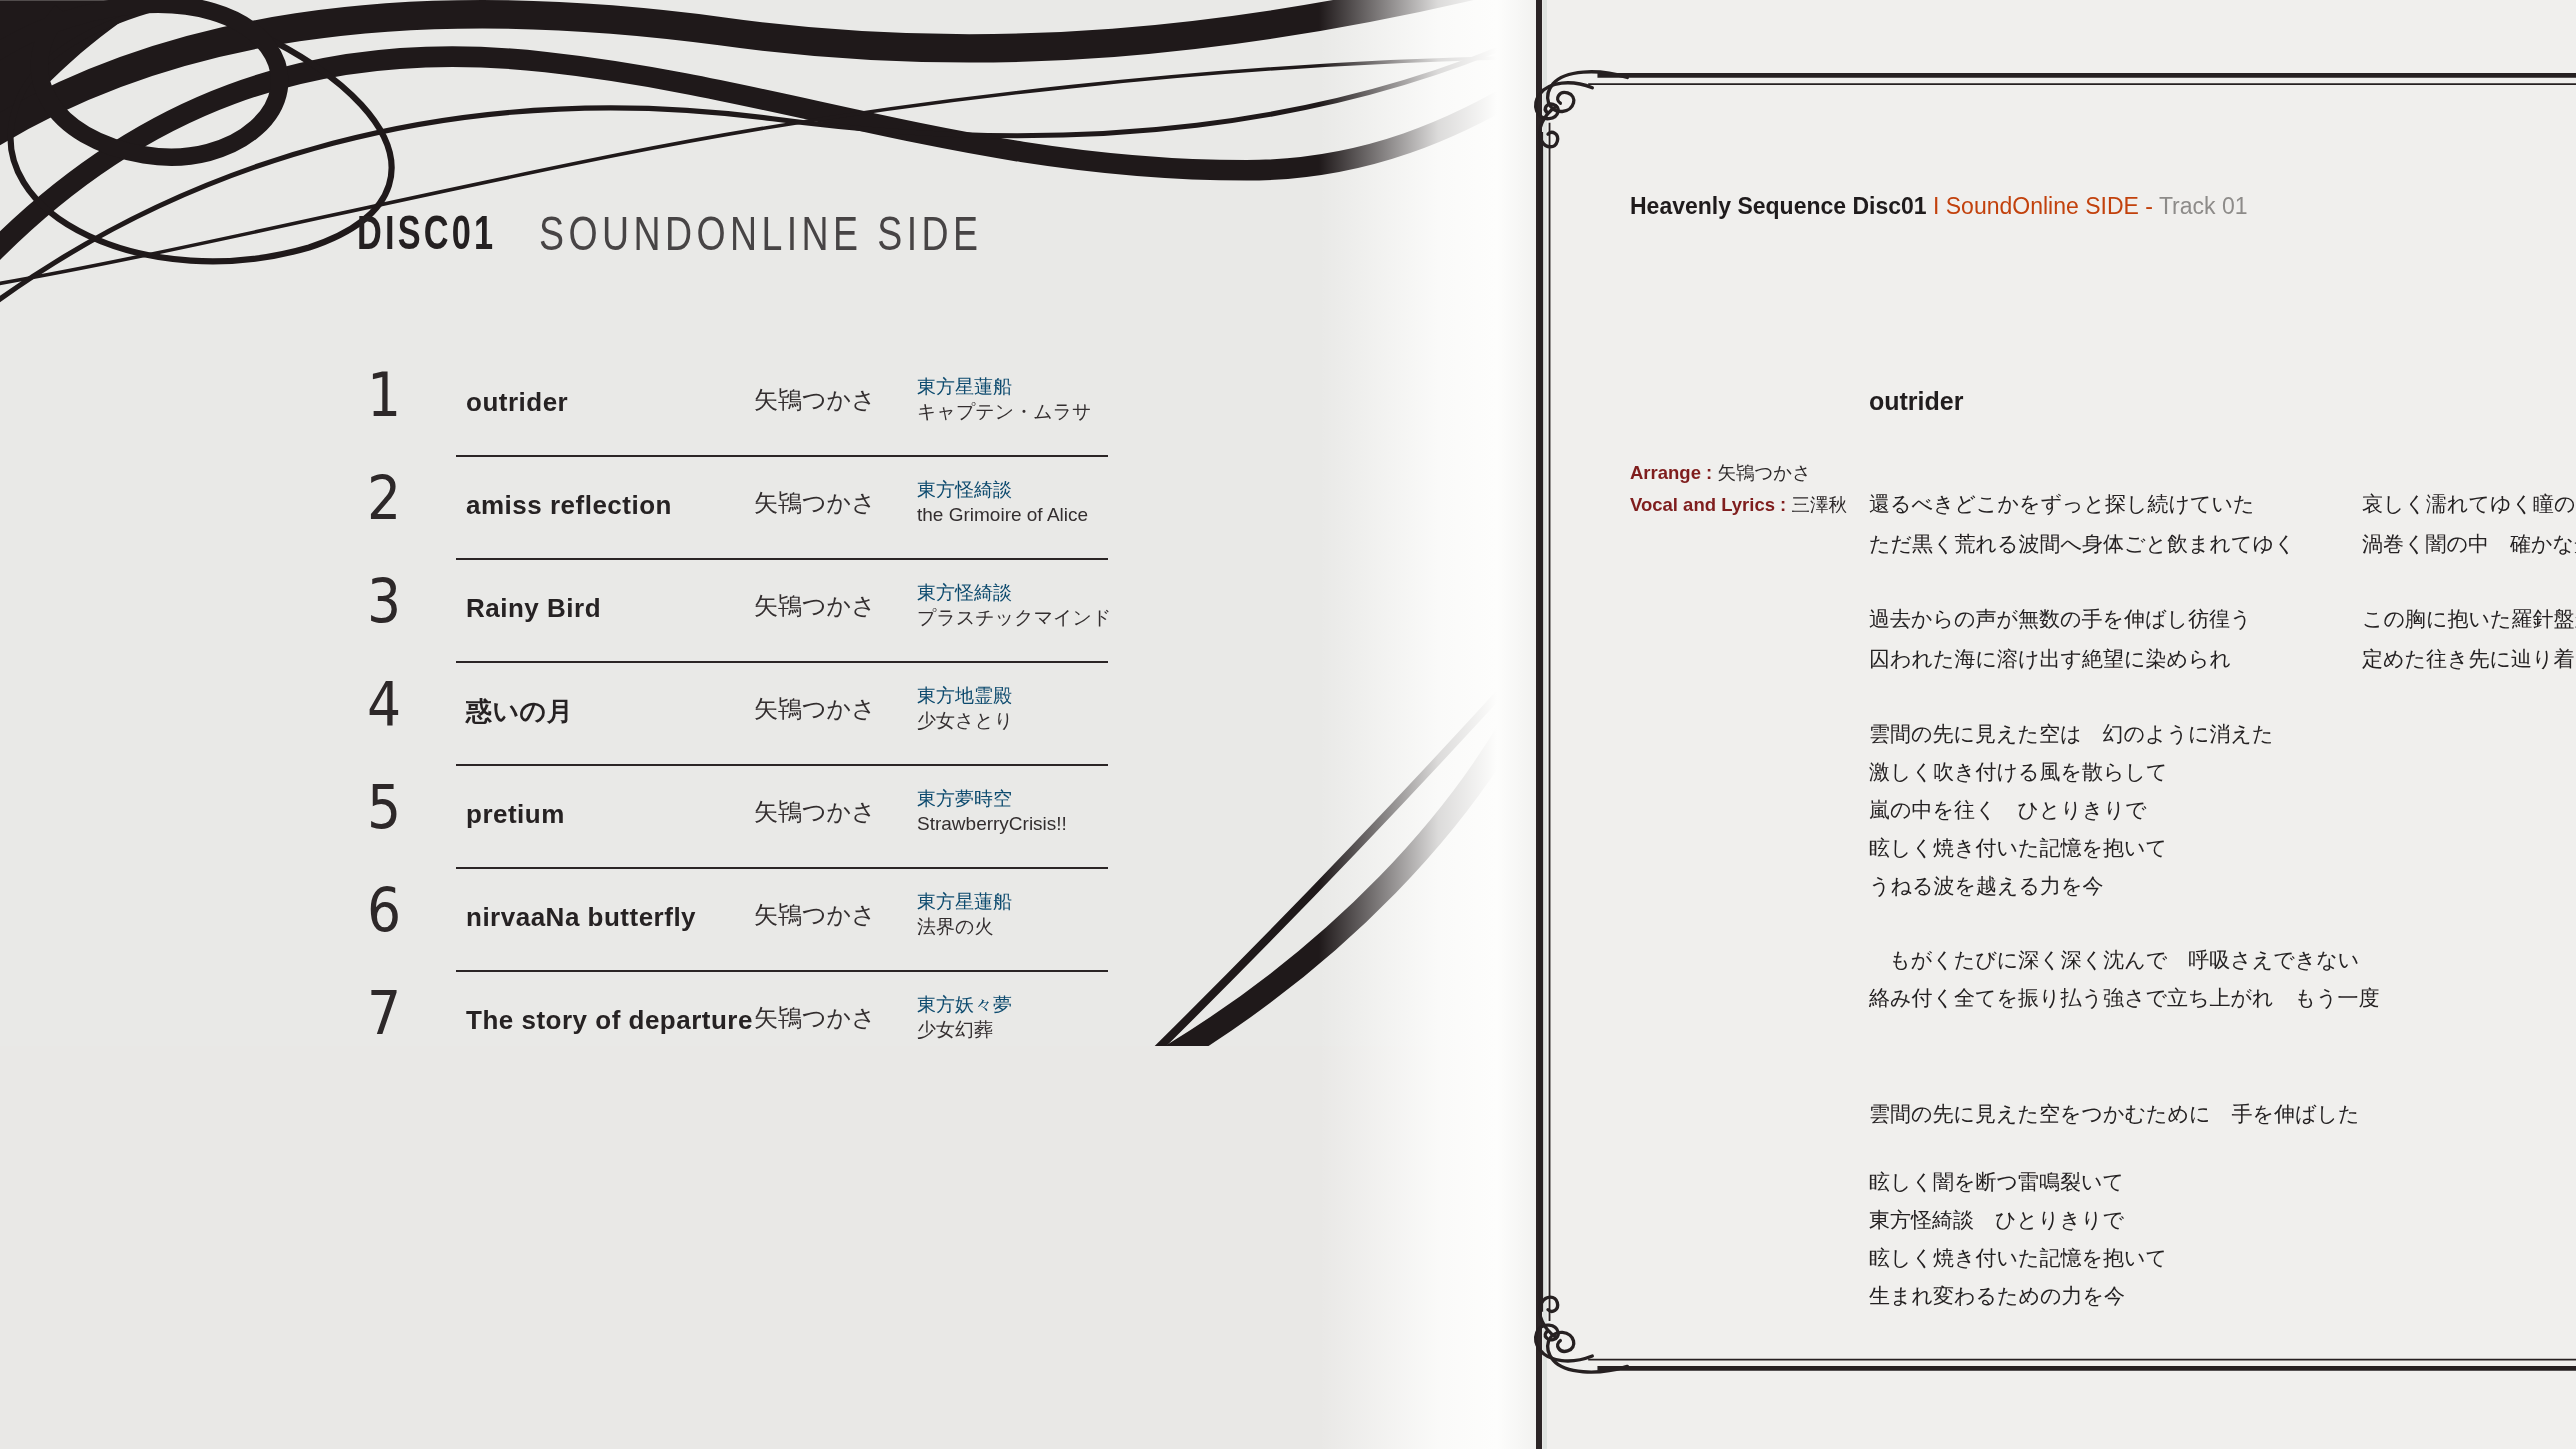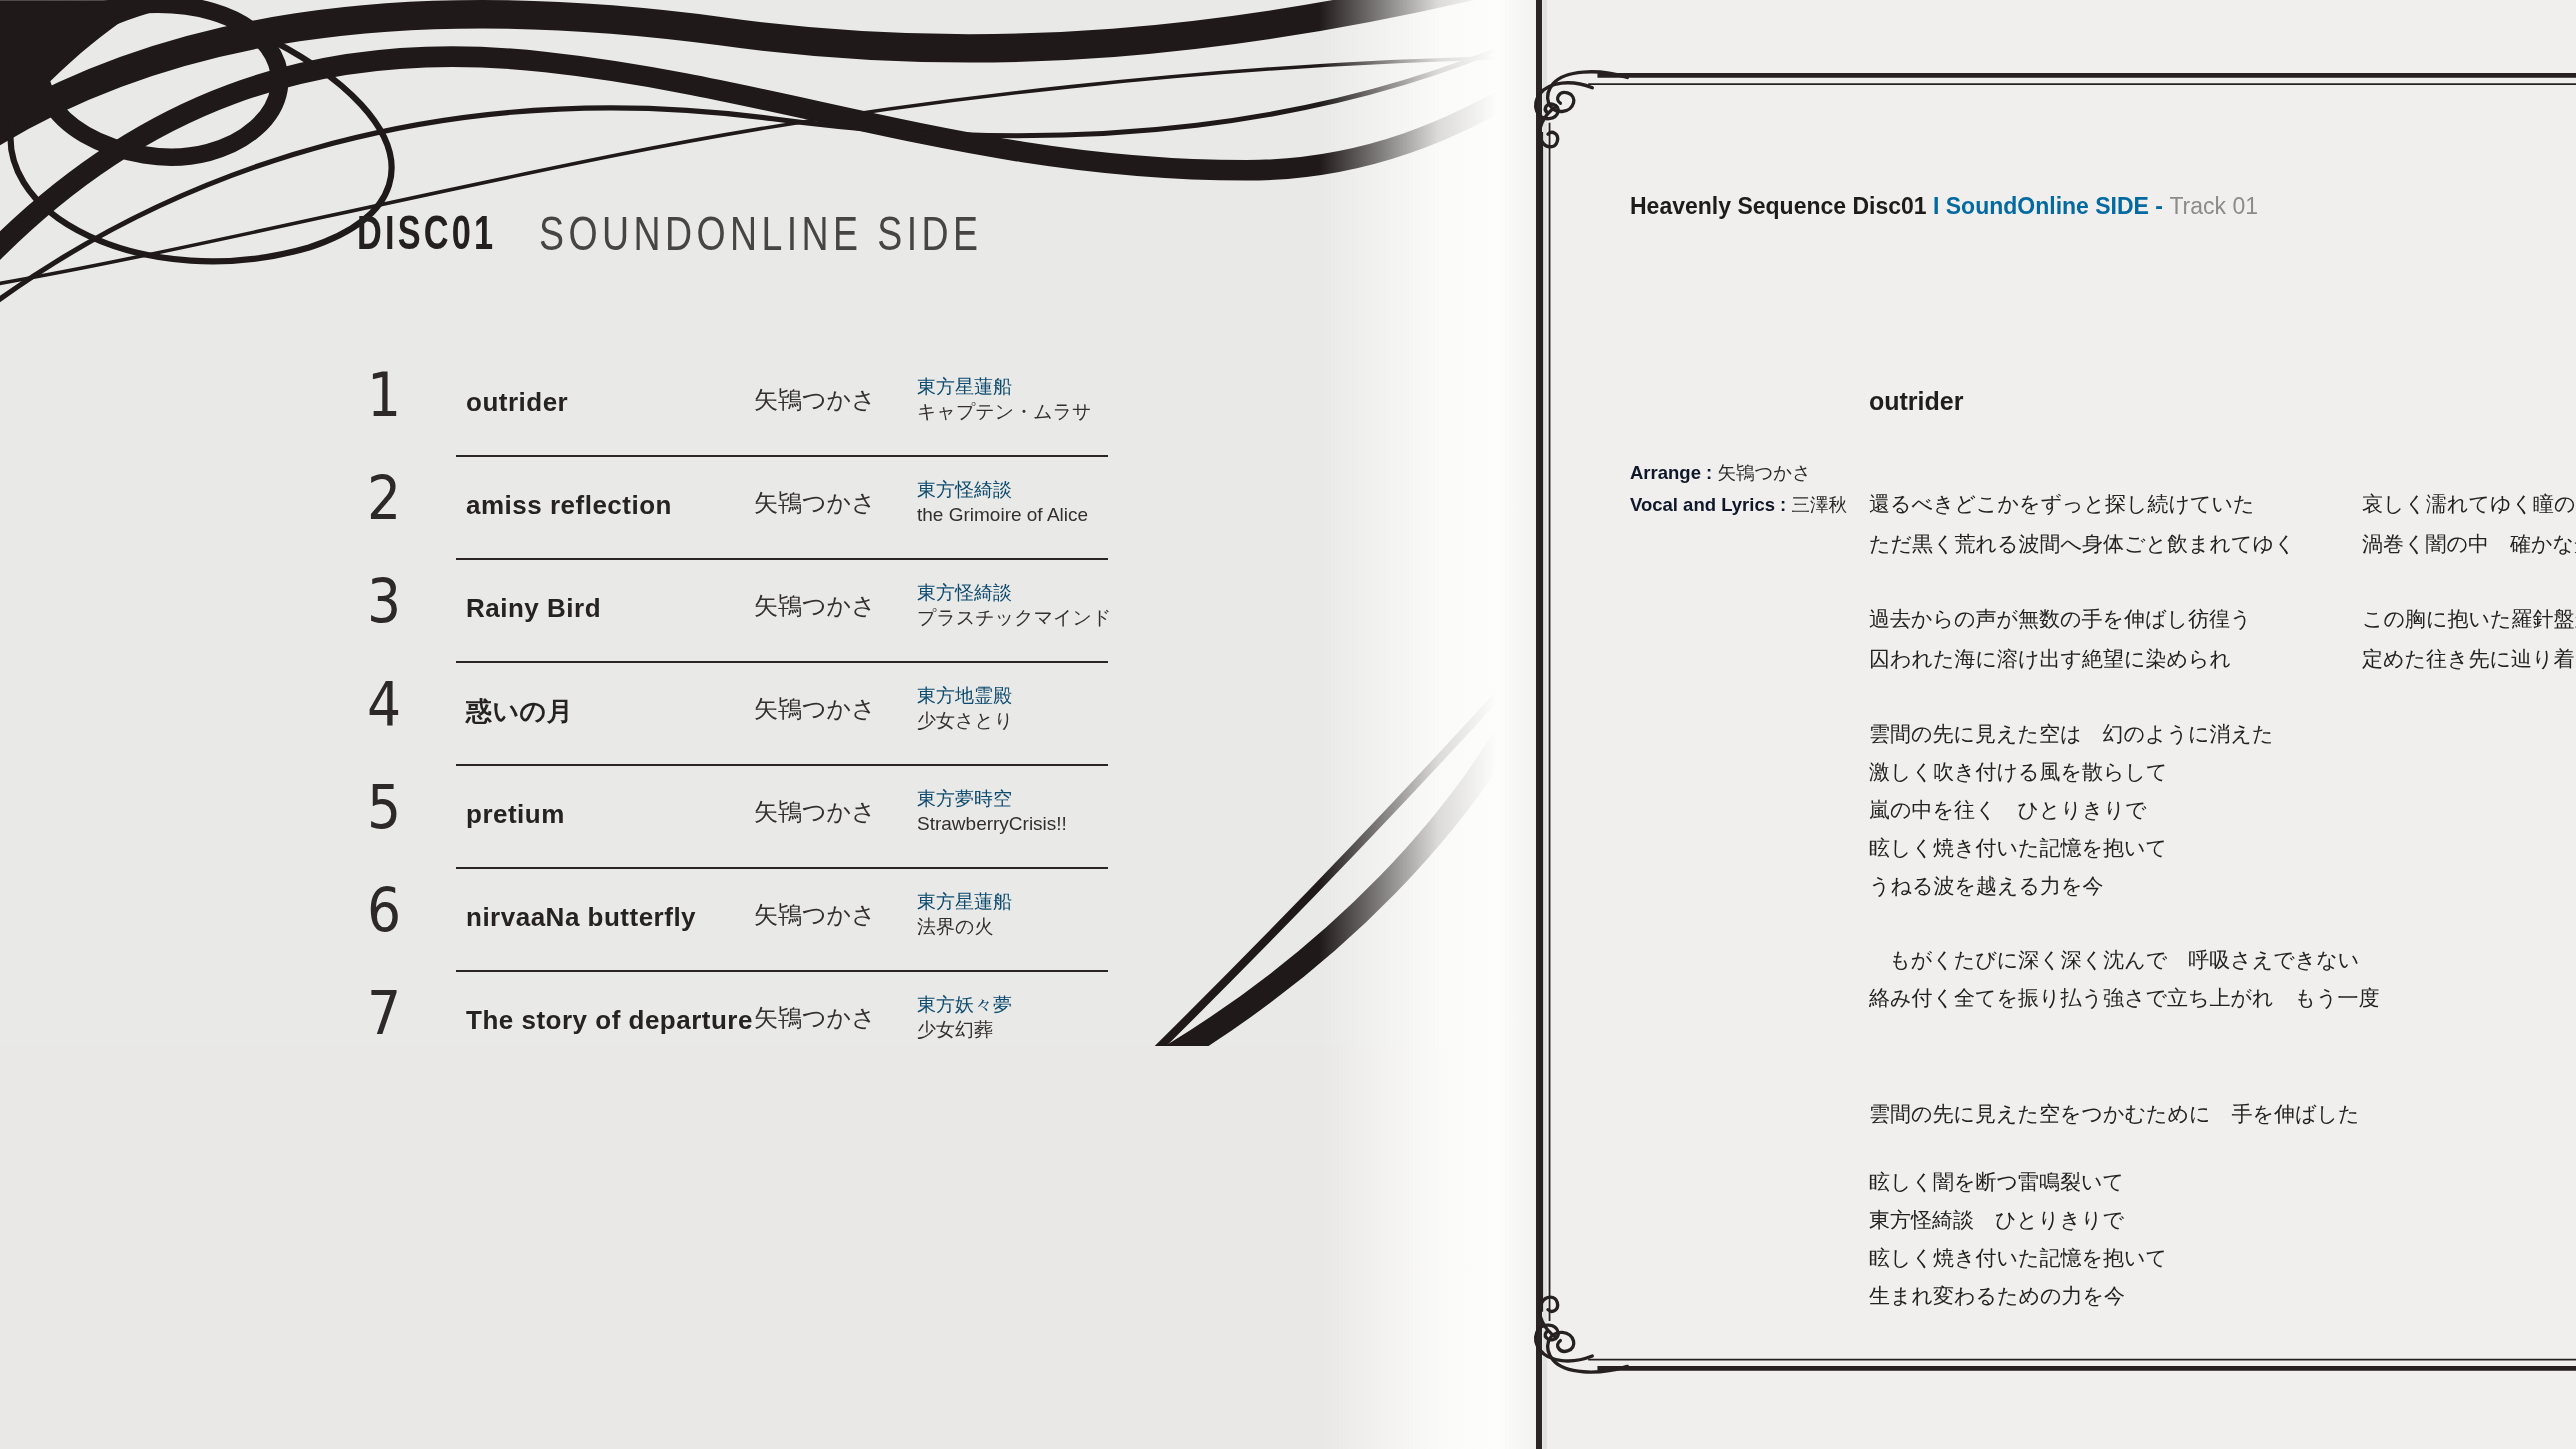--- a/index.html
+++ b/index.html
@@ -34,25 +34,25 @@
   .track-artist{position:absolute;left:387px;top:34px;font-size:24px;line-height:1;font-weight:400;
     color:#332e2f;white-space:nowrap;}
   .track-origin{position:absolute;left:550px;top:23px;font-size:19px;line-height:1;color:#0c4a6e;white-space:nowrap;}
   .track-source{position:absolute;left:550px;top:48px;font-size:19px;line-height:1;color:#332e2f;white-space:nowrap;}
   .sep{position:absolute;left:89px;bottom:0;width:652px;height:2.1px;background:#2b2526;}
 
   
   .frame-svg{position:absolute;left:0;top:0;width:2943px;height:1450px;pointer-events:none;}
   .rp-header{position:absolute;left:1630px;top:193px;font-size:23px;line-height:1.15;white-space:nowrap;}
   .hdr-bold{font-weight:700;color:#1f1b1c;}
-  .hdr-mid{font-weight:700;color:#0369a1;}
+  .hdr-mid{font-weight:400;color:#c2410c;}
   .hdr-light{font-weight:400;color:#8d8b89;}
   .song-title{position:absolute;left:1869px;top:389px;font-size:25px;line-height:1;font-weight:700;color:#211d1e;}
   .credits{position:absolute;left:1630px;top:457px;font-size:18.5px;line-height:32px;white-space:nowrap;}
-  .credit-label{font-weight:700;color:#0f172a;}
+  .credit-label{font-weight:700;color:#7f1d1d;}
   .credit-name{font-weight:400;color:#2b2728;}
 
   .lyr{font-size:21px;color:#242122;font-weight:400;}
   .lyr-left{position:absolute;left:1869px;top:454px;line-height:40px;white-space:nowrap;}
   .lyr-right{position:absolute;left:2362px;top:454px;line-height:40px;white-space:nowrap;}
   .lyr-main{position:absolute;left:1869px;top:685px;line-height:38px;white-space:nowrap;}
   .stanza{display:block;margin-top:30px;}
   .gap-a{margin-top:35px;}
   .gap-b{margin-top:36px;text-align:center;}
   .gap-c{margin-top:78px;}

